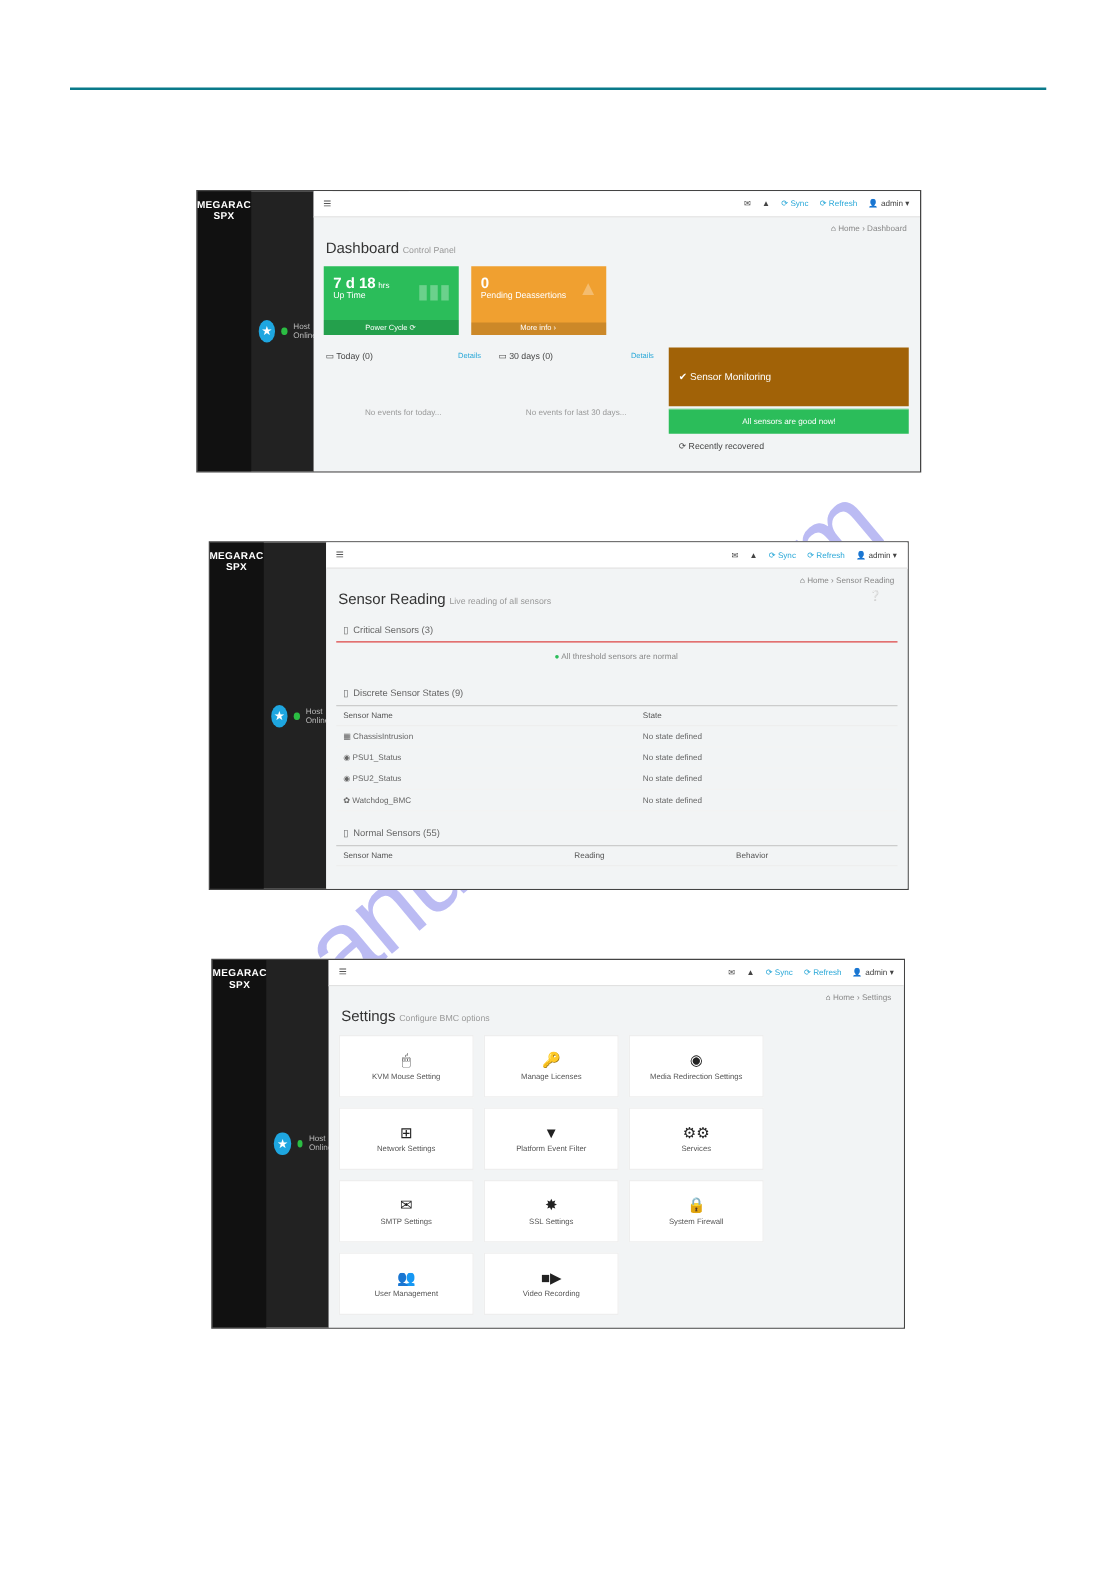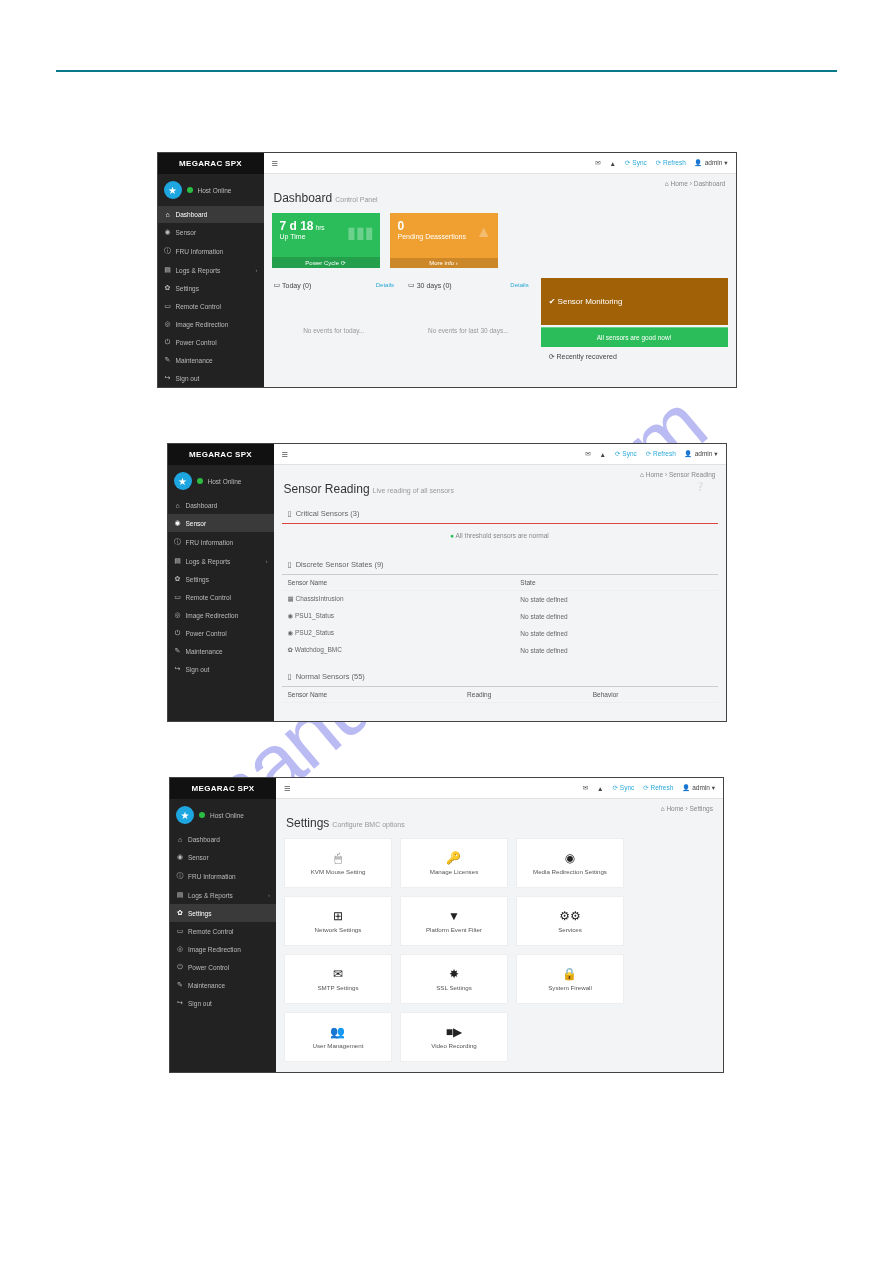--- a/index.html
+++ b/index.html
@@ -2,21 +2,21 @@
 <html><head>
 <meta charset="utf-8">
 <style>
 *{box-sizing:border-box;margin:0;padding:0;}
 body{background:#fff;font-family:Arial,sans-serif;font-size:7px;color:#333;width:893px;margin:0 auto;}
 .page{padding:50px 56px;position:relative;}
 .hr-teal{height:2px;background:#0a7a8a;margin:20px 0 80px 0;}
 .watermark{position:absolute;left:50%;top:50%;transform:translate(-50%,-20%) rotate(-40deg);font-size:86px;color:#6a6ae6;opacity:0.45;font-family:Arial;pointer-events:none;z-index:1;white-space:nowrap;letter-spacing:-2px;}
 .shot{border:1px solid #444;background:#fff;width:580px;margin:0 auto 55px auto;display:flex;position:relative;z-index:2;}
 .shot3wrap{width:555px;}
-.sidebar{width:106px;background:#222;color:#ccc;display:flex;flex-direction:column;}
+.sidebar{width:93px;background:#222;color:#ccc;display:flex;}
 .logo{background:#111;color:#fff;text-align:center;padding:6px 0;font-size:8px;font-weight:bold;letter-spacing:0.3px;}
 .host{display:flex;align-items:center;gap:5px;padding:7px 6px;}
 .star{width:18px;height:18px;border-radius:50%;background:#1ea6e0;display:flex;align-items:center;justify-content:center;color:#fff;font-size:10px;}
 .host-dot{width:6px;height:6px;border-radius:50%;background:#2bbd43;}
 .host-label{font-size:6.5px;color:#bbb;}
 .nav{flex:1;}
 .nav-item{display:flex;align-items:center;gap:4px;padding:5px 6px;font-size:6.5px;color:#bbb;cursor:pointer;}
 .nav-item.active{background:#3a3a3a;color:#fff;}
 .nav-ico{width:8px;display:inline-block;text-align:center;font-size:7px;}
 .nav-chev{margin-left:auto;font-size:6px;color:#888;}

